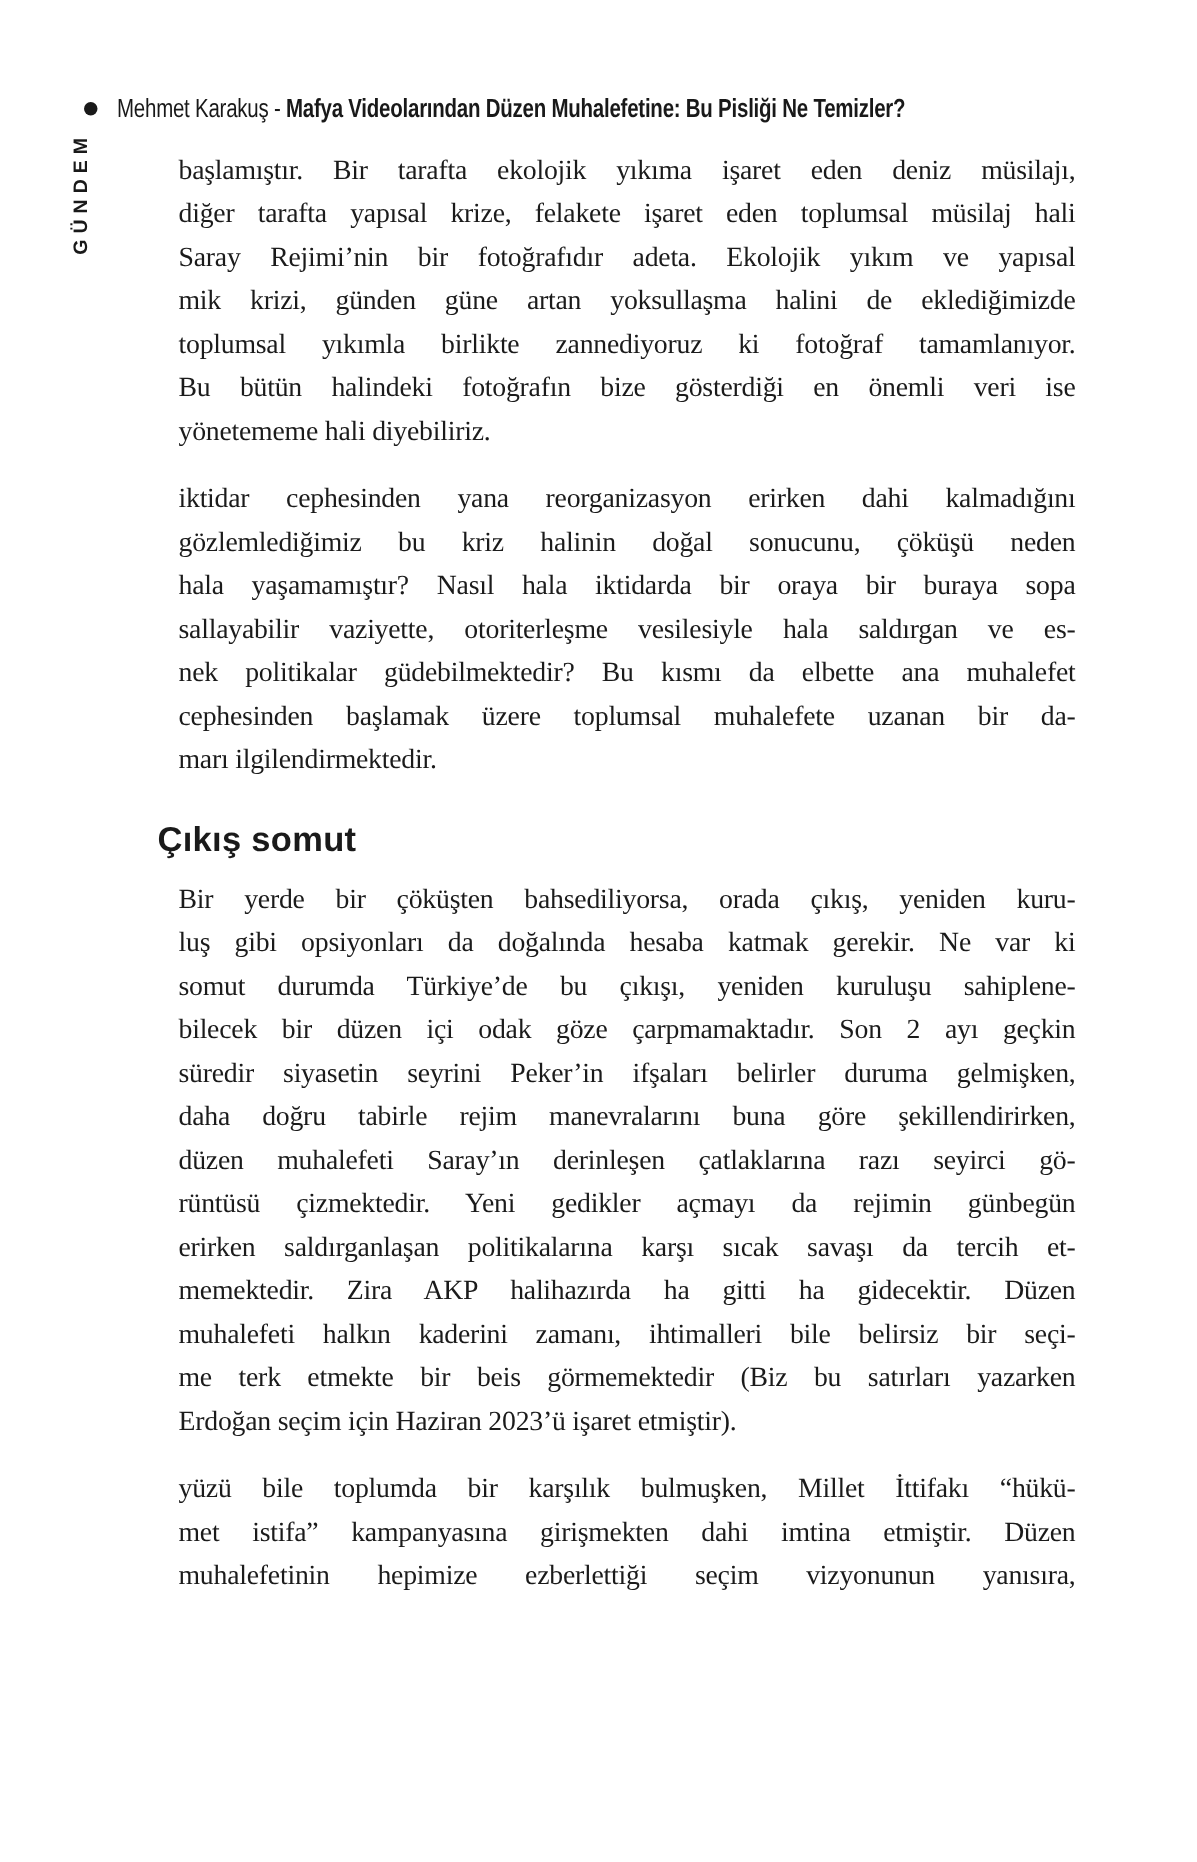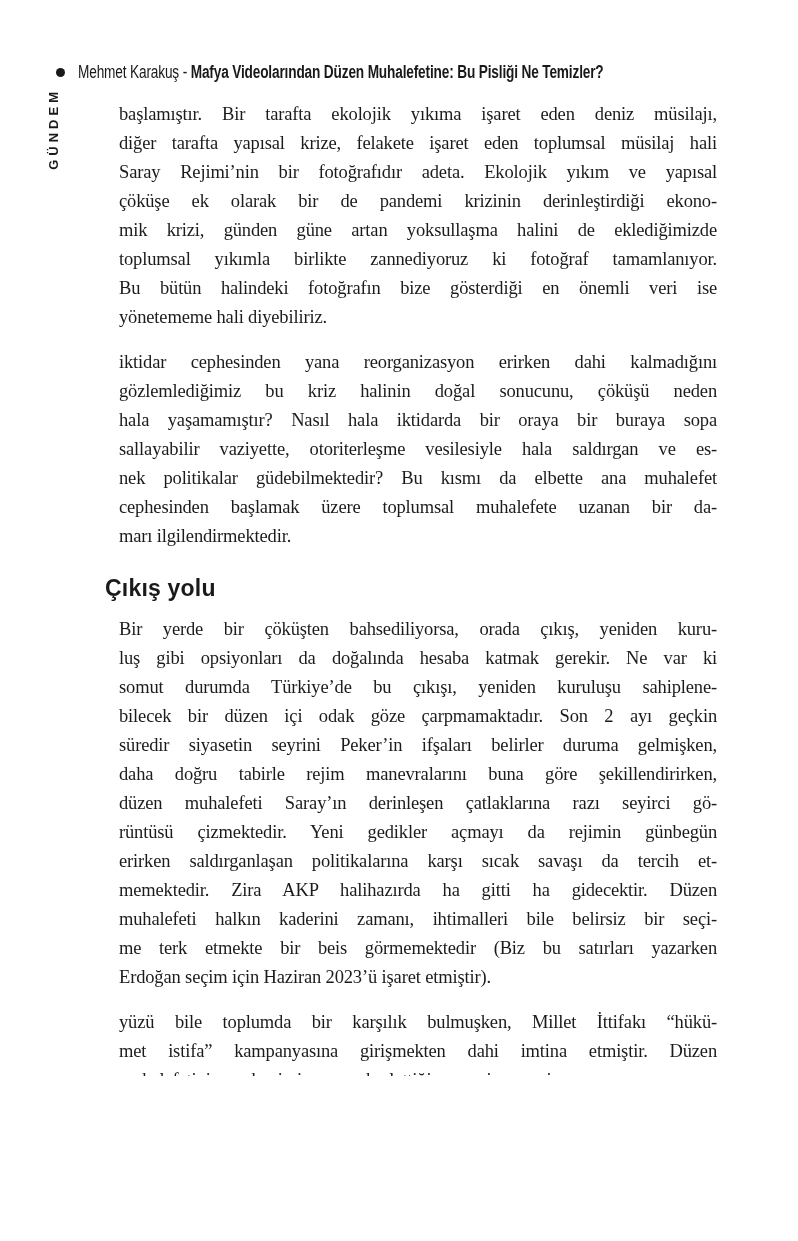--- a/index.html
+++ b/index.html
@@ -94,36 +94,35 @@
     <span class="author">Mehmet Karakuş</span><span class="sep"> - </span><span class="title">Mafya Videolarından Düzen Muhalefetine: Bu Pisliği Ne Temizler?</span>
   </div>
 
   <div class="gundem">GÜNDEM</div>
 
   <div class="content">
     <div class="para">
         <div class="line"><span>başlamıştır. Bir tarafta ekolojik yıkıma işaret eden deniz müsilajı,</span></div>
         <div class="line"><span>diğer tarafta yapısal krize, felakete işaret eden toplumsal müsilaj hali</span></div>
         <div class="line"><span>Saray Rejimi’nin bir fotoğrafıdır adeta. Ekolojik yıkım ve yapısal</span></div>
-        <div class="line"><span>çöküşe ek olarak bir de pandemi krizinin derinleştirdiği ekono-</span></div>
         <div class="line"><span>mik krizi, günden güne artan yoksullaşma halini de eklediğimizde</span></div>
         <div class="line"><span>toplumsal yıkımla birlikte zannediyoruz ki fotoğraf tamamlanıyor.</span></div>
         <div class="line"><span>Bu bütün halindeki fotoğrafın bize gösterdiği en önemli veri ise</span></div>
         <div class="line lastline"><span>yönetememe hali diyebiliriz.</span></div>
       </div>
     <div class="para">
         <div class="line"><span>iktidar cephesinden yana reorganizasyon erirken dahi kalmadığını</span></div>
         <div class="line"><span>gözlemlediğimiz bu kriz halinin doğal sonucunu, çöküşü neden</span></div>
         <div class="line"><span>hala yaşamamıştır? Nasıl hala iktidarda bir oraya bir buraya sopa</span></div>
         <div class="line"><span>sallayabilir vaziyette, otoriterleşme vesilesiyle hala saldırgan ve es-</span></div>
         <div class="line"><span>nek politikalar güdebilmektedir? Bu kısmı da elbette ana muhalefet</span></div>
         <div class="line"><span>cephesinden başlamak üzere toplumsal muhalefete uzanan bir da-</span></div>
         <div class="line lastline"><span>marı ilgilendirmektedir.</span></div>
       </div>
-    <h2 class="heading">Çıkış yolu</h2>
+    <h2 class="heading">Çıkış somut</h2>
     <div class="para">
         <div class="line"><span>Bir yerde bir çöküşten bahsediliyorsa, orada çıkış, yeniden kuru-</span></div>
         <div class="line"><span>luş gibi opsiyonları da doğalında hesaba katmak gerekir. Ne var ki</span></div>
         <div class="line"><span>somut durumda Türkiye’de bu çıkışı, yeniden kuruluşu sahiplene-</span></div>
         <div class="line"><span>bilecek bir düzen içi odak göze çarpmamaktadır. Son 2 ayı geçkin</span></div>
         <div class="line"><span>süredir siyasetin seyrini Peker’in ifşaları belirler duruma gelmişken,</span></div>
         <div class="line"><span>daha doğru tabirle rejim manevralarını buna göre şekillendirirken,</span></div>
         <div class="line"><span>düzen muhalefeti Saray’ın derinleşen çatlaklarına razı seyirci gö-</span></div>
         <div class="line"><span>rüntüsü çizmektedir. Yeni gedikler açmayı da rejimin günbegün</span></div>
         <div class="line"><span>erirken saldırganlaşan politikalarına karşı sıcak savaşı da tercih et-</span></div>

